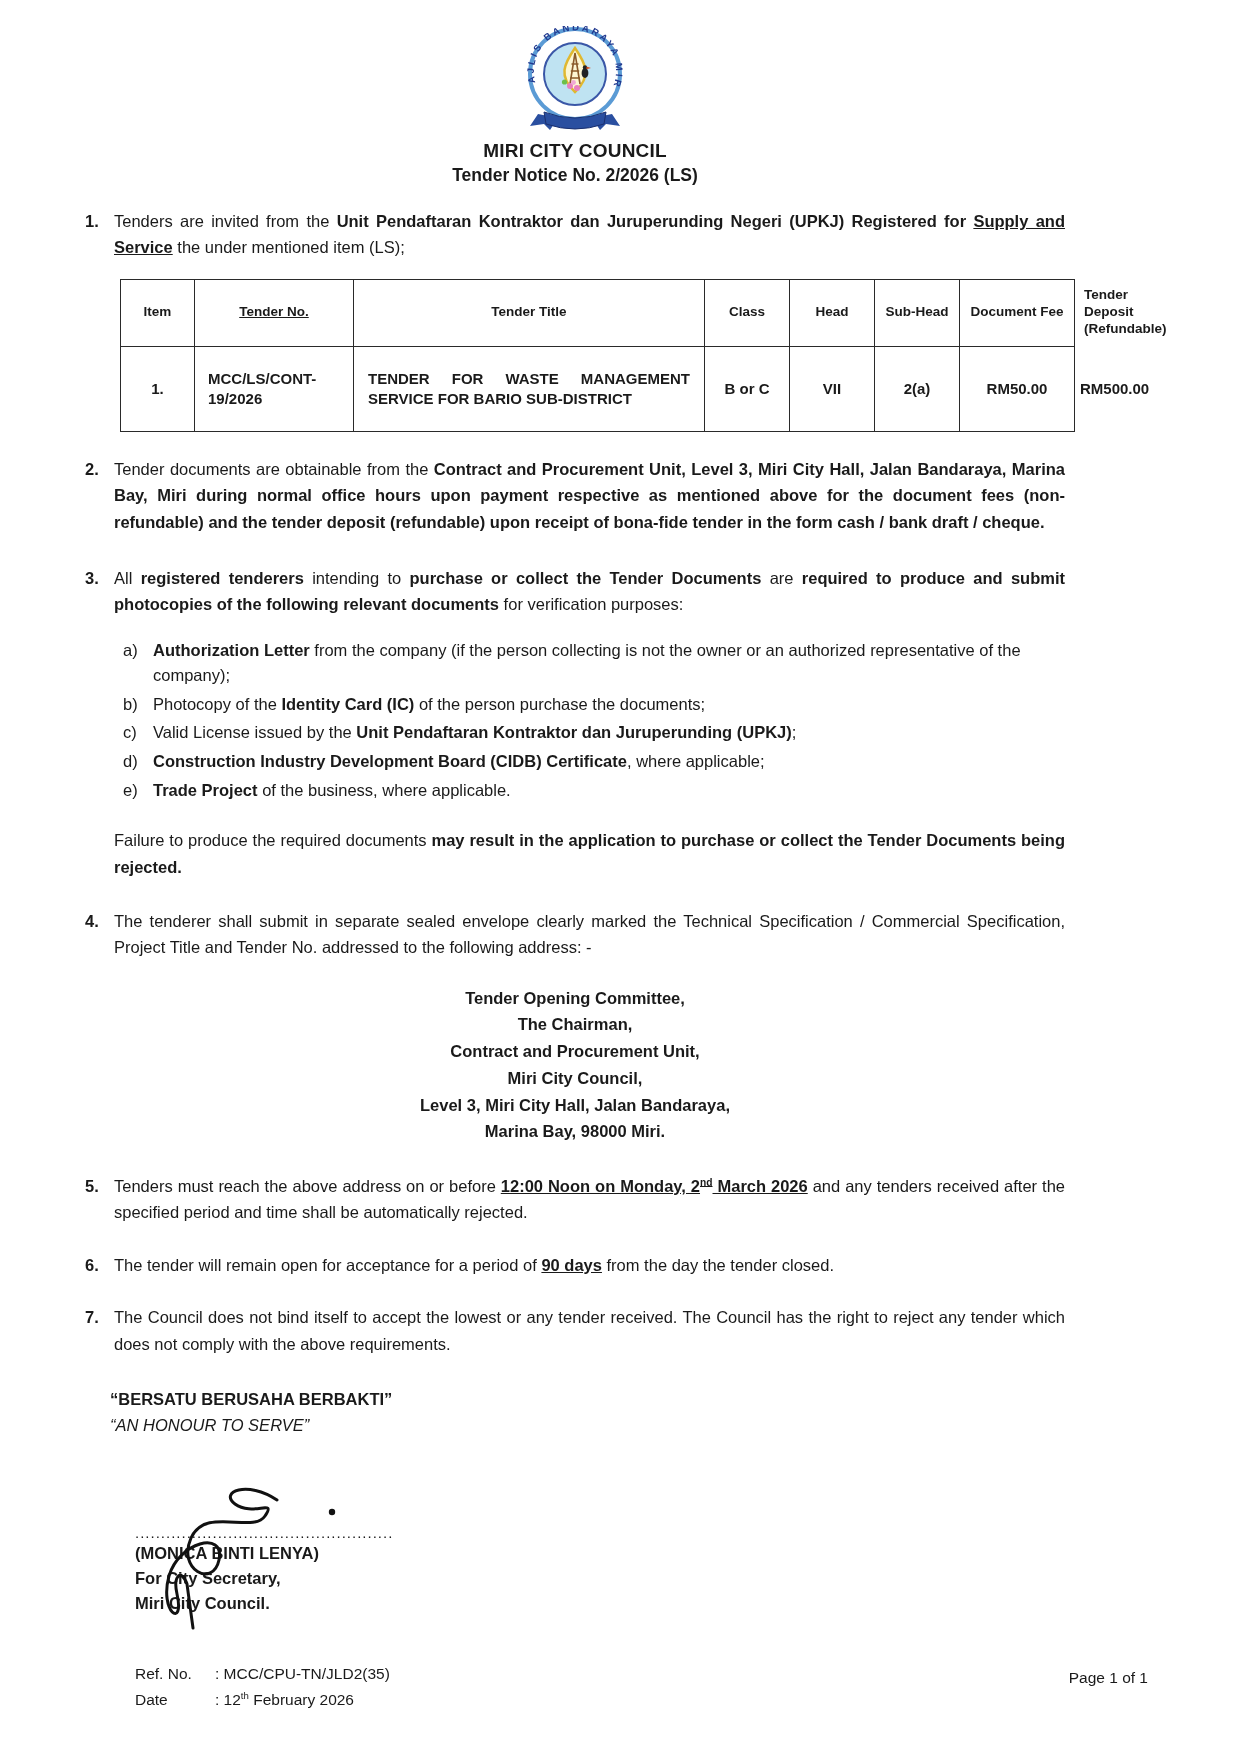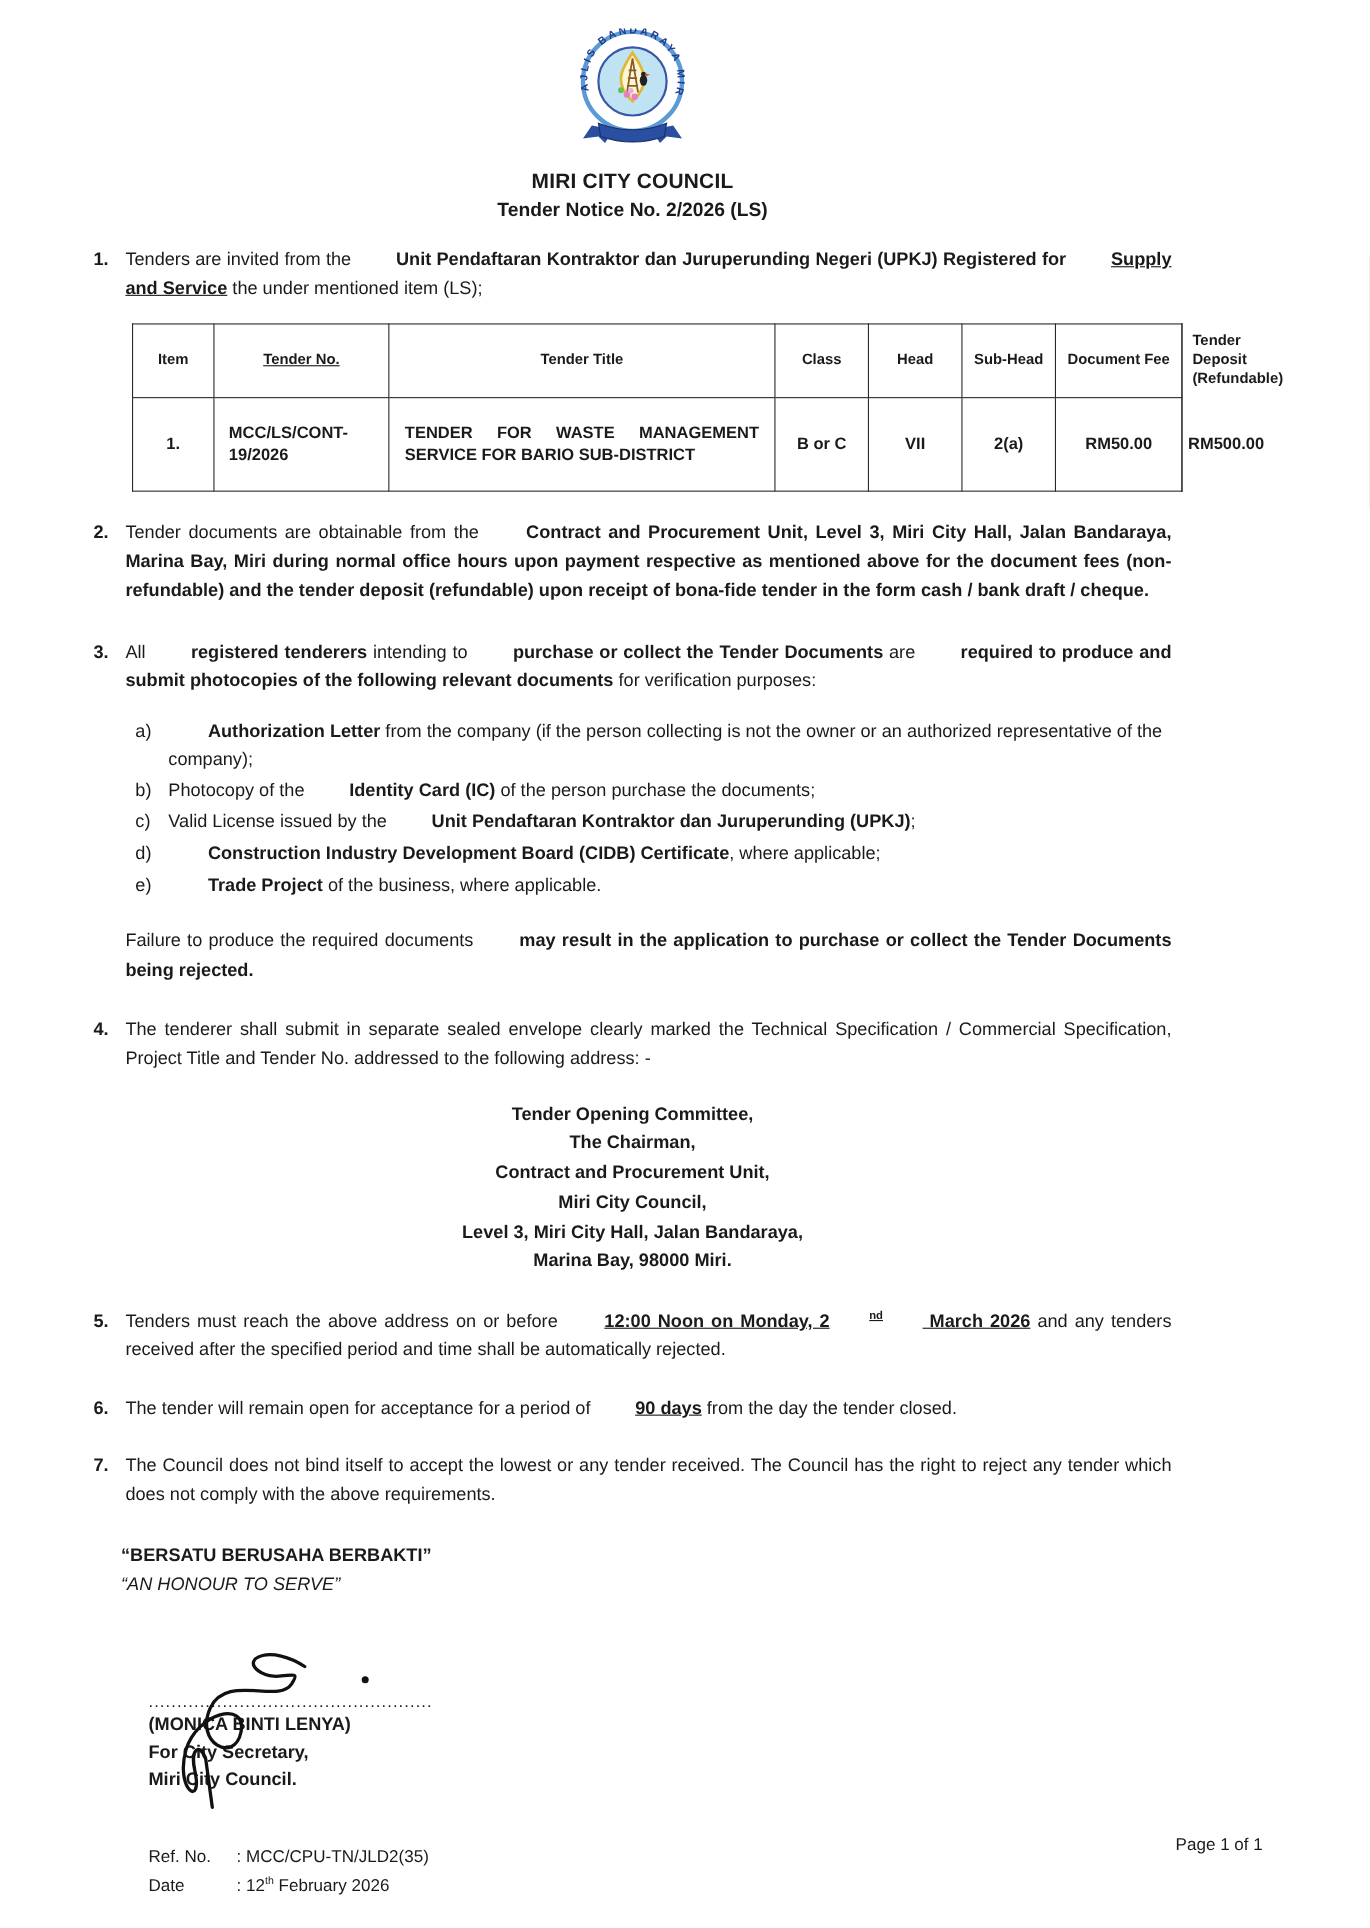--- a/index.html
+++ b/index.html
@@ -7,27 +7,27 @@
     position:relative;
     width:1245px;height:1753px;
     background:#ffffff;
     font-family:"Liberation Sans", sans-serif;
     color:#1a1a1a;
     overflow:hidden;
   }
   .content{width:980px;margin:0 0 0 85px;padding-top:26px;}
   
   .logo-wrap{text-align:center;}
-  .doc-title{text-align:center;font-weight:bold;font-size:19px;margin-top:16px;letter-spacing:.2px;}
+  .doc-title{text-align:center;font-weight:bold;font-size:19px;margin-top:2px;letter-spacing:.2px;}
   .doc-subtitle{text-align:center;font-weight:bold;font-size:17.5px;margin-top:3px;}
   
   .item{display:flex;margin-top:22px;font-size:16.5px;line-height:1.6;}
   .item .num{width:29px;flex:0 0 29px;font-weight:bold;}
   .item .body{flex:1;text-align:justify;}
-  .b{font-weight:bold;margin-left:36px;}
+  .b{font-weight:bold;}
   .u{text-decoration:underline;}
   sup{font-size:.62em;line-height:0;}
   
   table.tender-table{border-collapse:collapse;margin:18px 0 0 35px;table-layout:fixed;width:938px;}
   .tender-table th,.tender-table td{border:1.6px solid #2a2a2a;vertical-align:middle;}
   .tender-table th{font-weight:bold;font-size:13.5px;height:58px;text-align:center;padding:4px 9px;line-height:1.25;}
   .tender-table td{font-weight:bold;font-size:15px;height:76px;text-align:center;padding:4px 5px;line-height:1.35;}
   .tender-table th:nth-child(1){width:55px;}
   .tender-table th:nth-child(2){width:140px;text-decoration:underline;}
   .tender-table th:nth-child(3){width:332px;}

